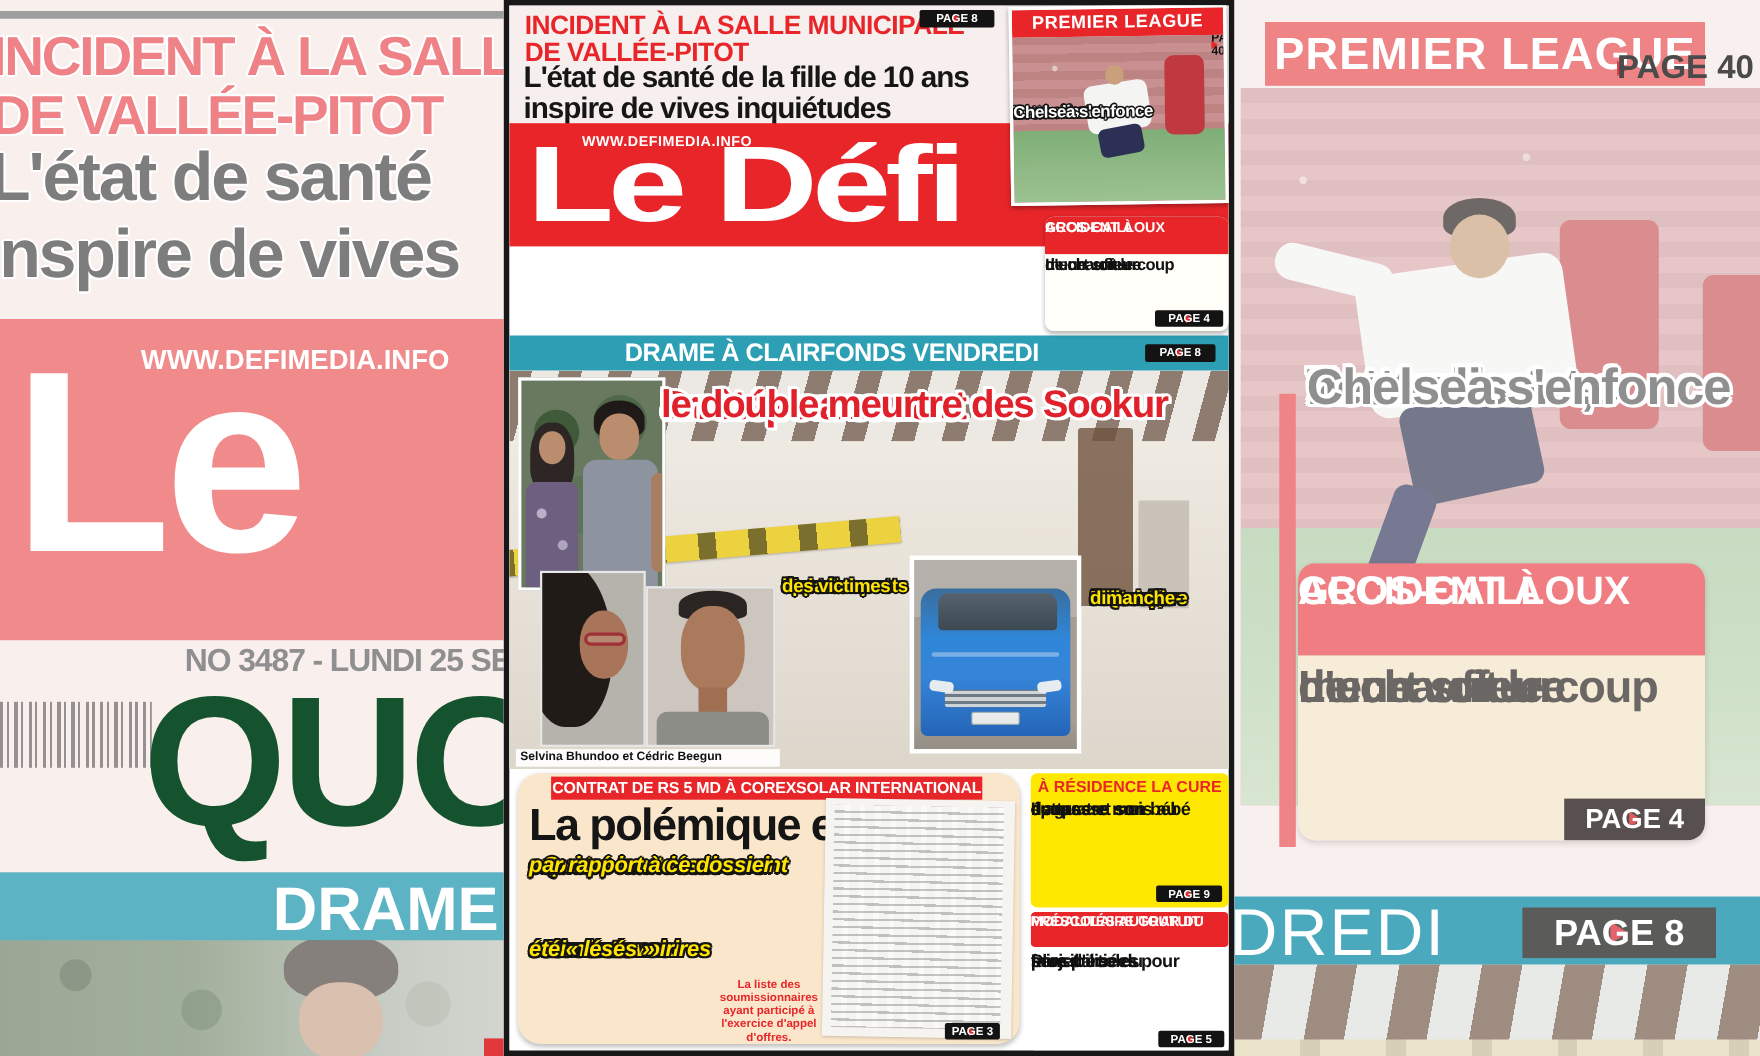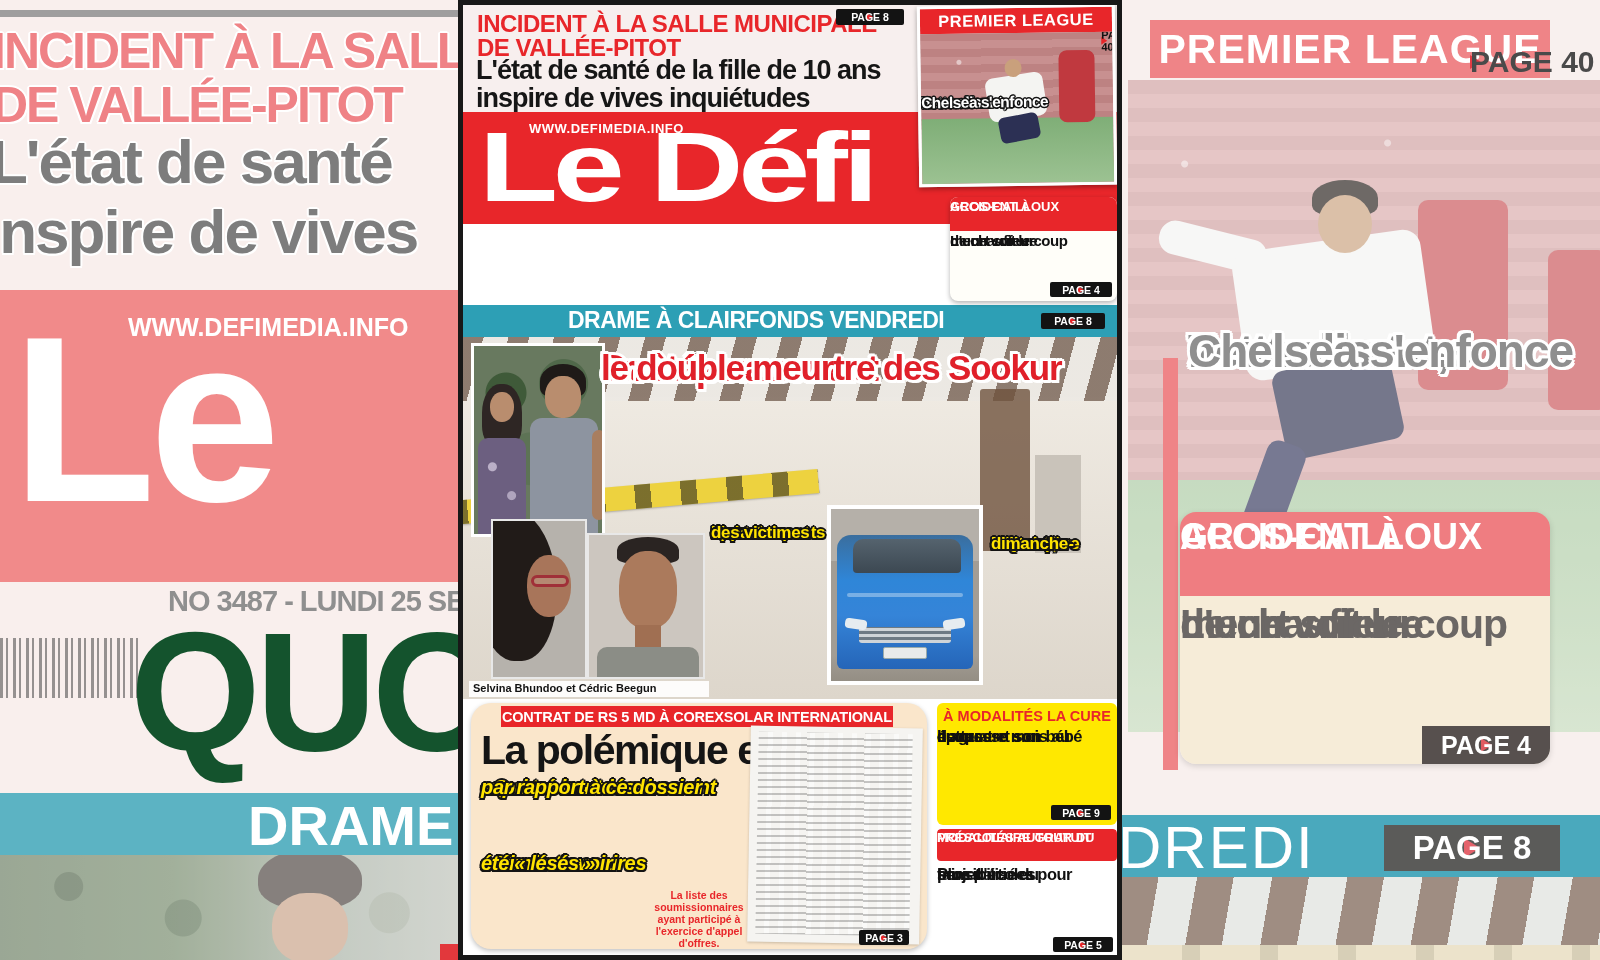--- a/index.html
+++ b/index.html
@@ -468,21 +468,21 @@
         <div>été « lésés »</div>
       </div>
       <div class="fp-doccap">La liste des soumissionnaires ayant participé à l'exercice d'appel d'offres.</div>
       <div class="badge fp-cbadge">
         <span class="tri"></span>
         <span>PAGE 3</span>
       </div>
     </div>
 
     <div class="fp-res">
-      <div class="fp-reskick">À MODALITÉS LA CURE</div>
+      <div class="fp-reskick">À RÉSIDENCE LA CURE</div>
       <div class="fp-resbody">
         <div>Il agresse son</div>
         <div>épouse et son bébé</div>
         <div>de quatre mois au</div>
         <div>cutter</div>
       </div>
       <div class="badge fp-resbadge">
         <span class="tri"></span>
         <span>PAGE 9</span>
       </div>

